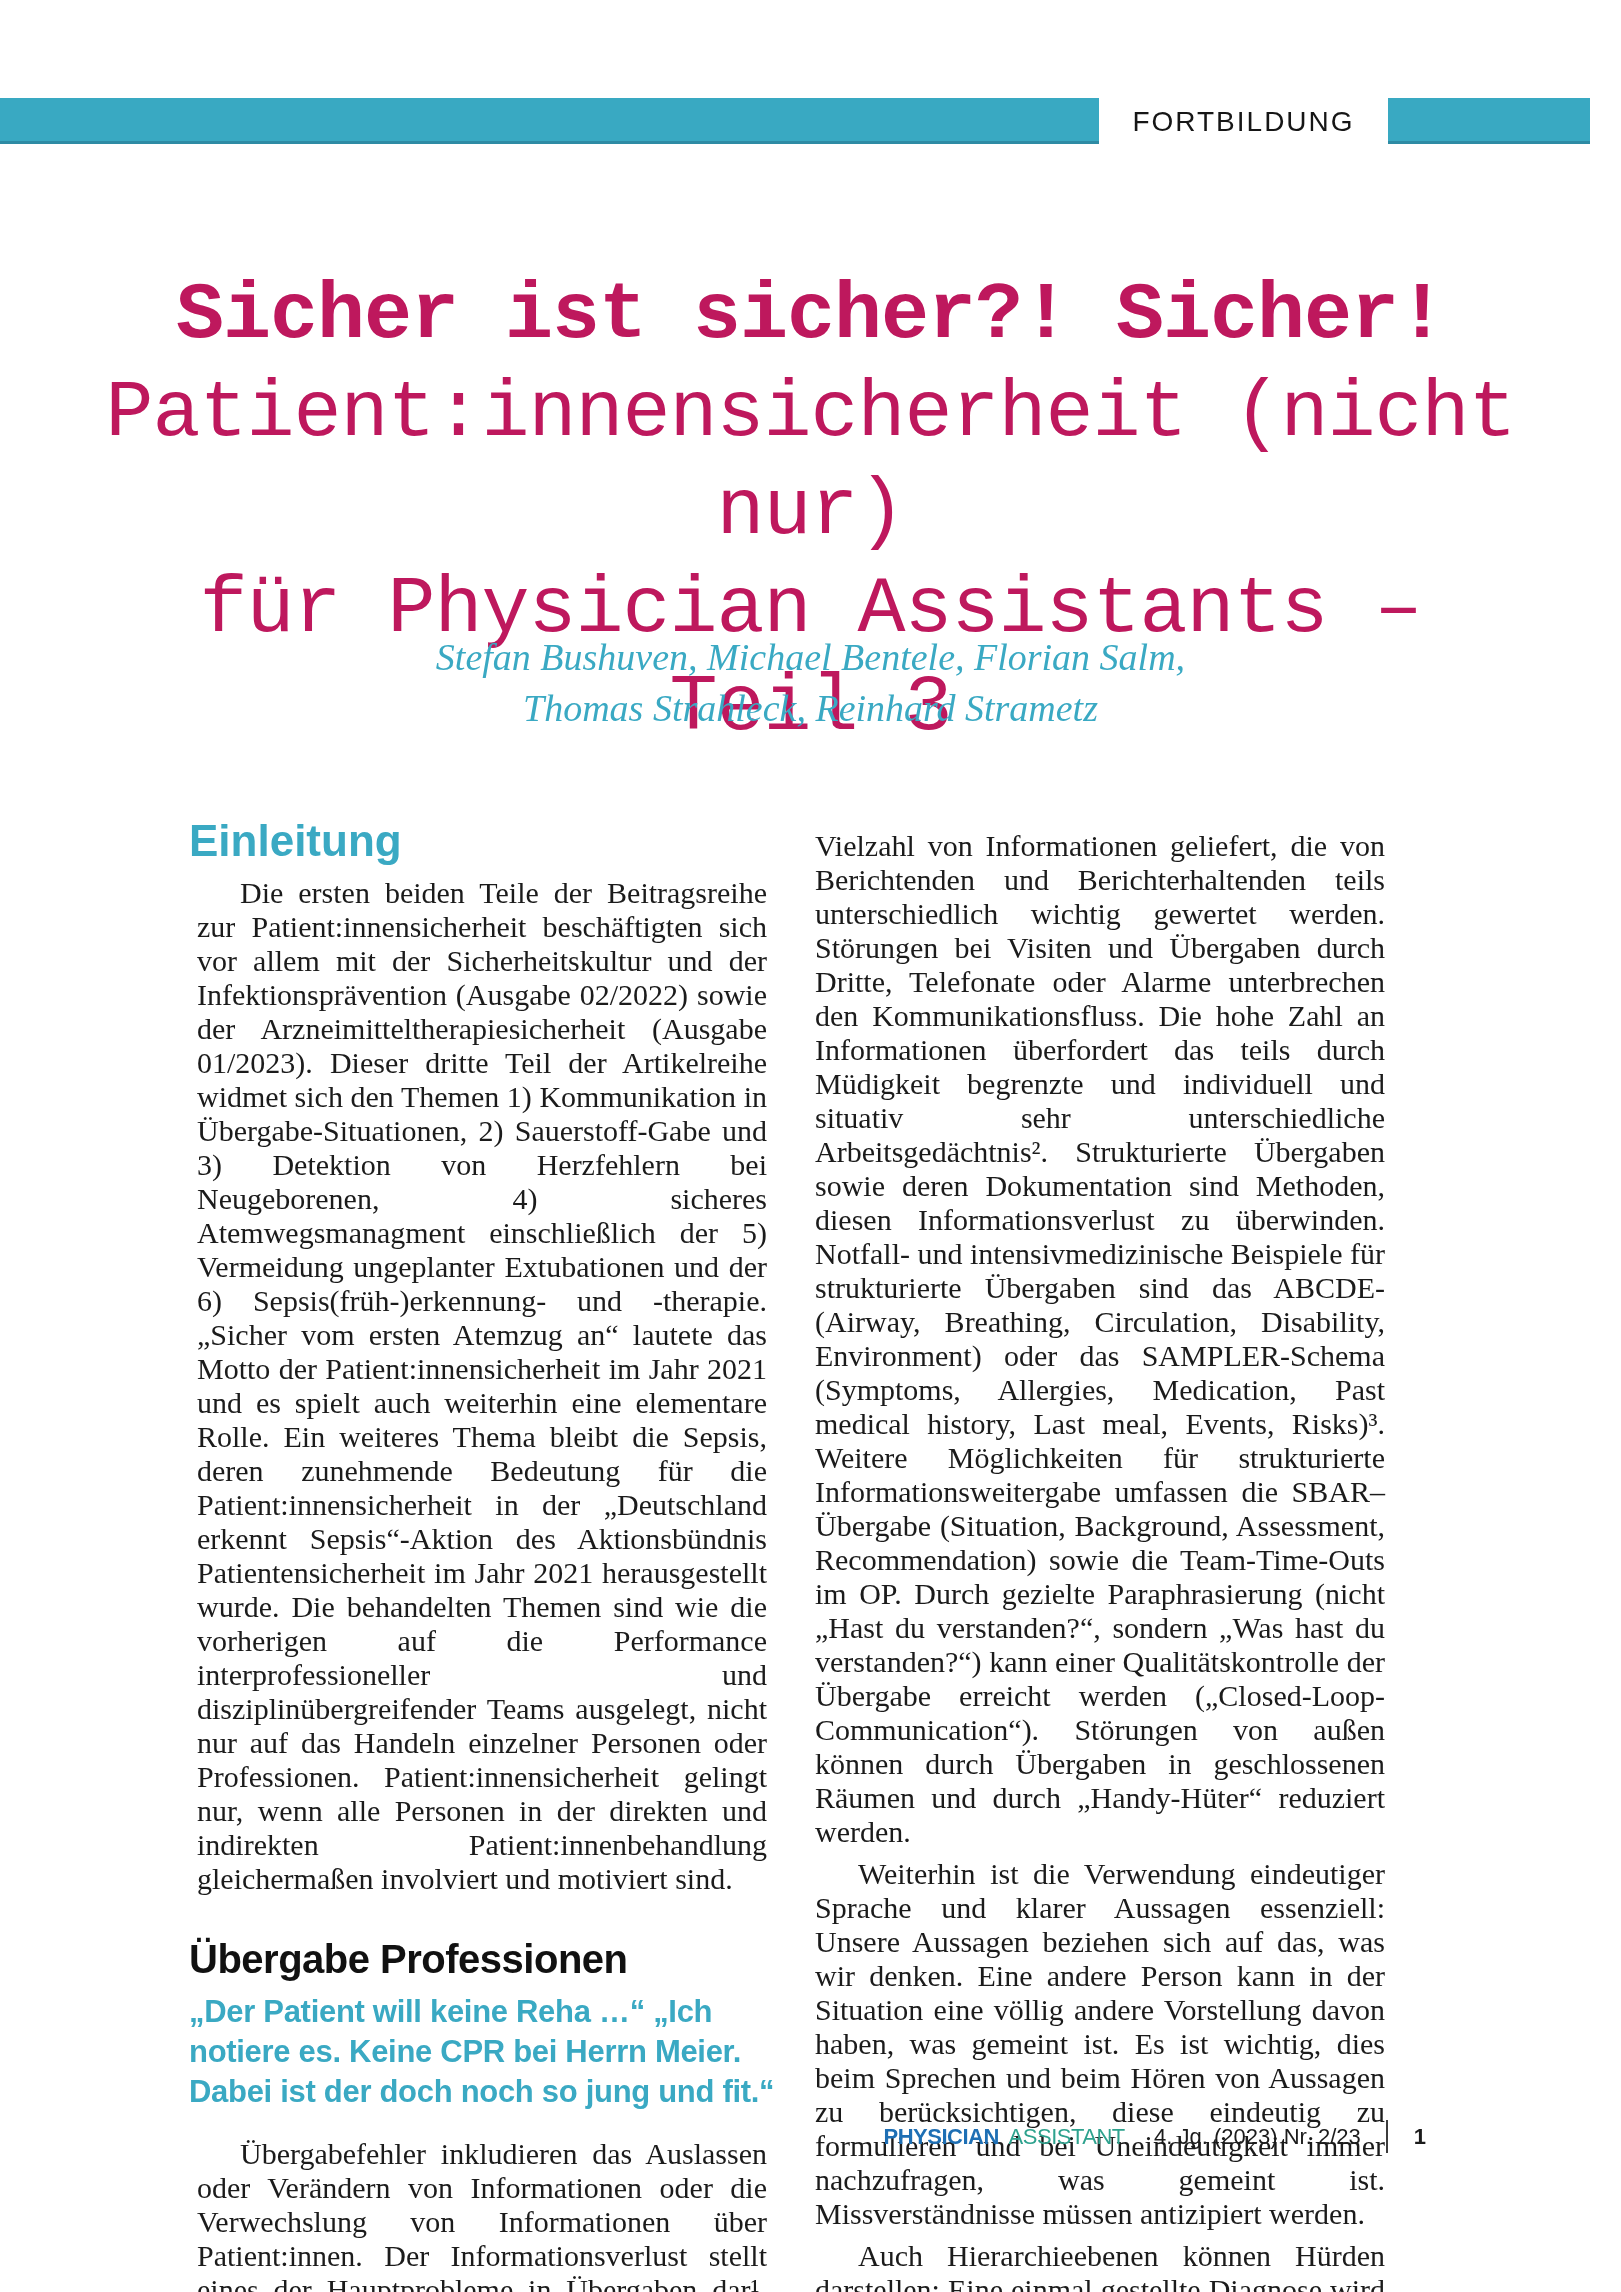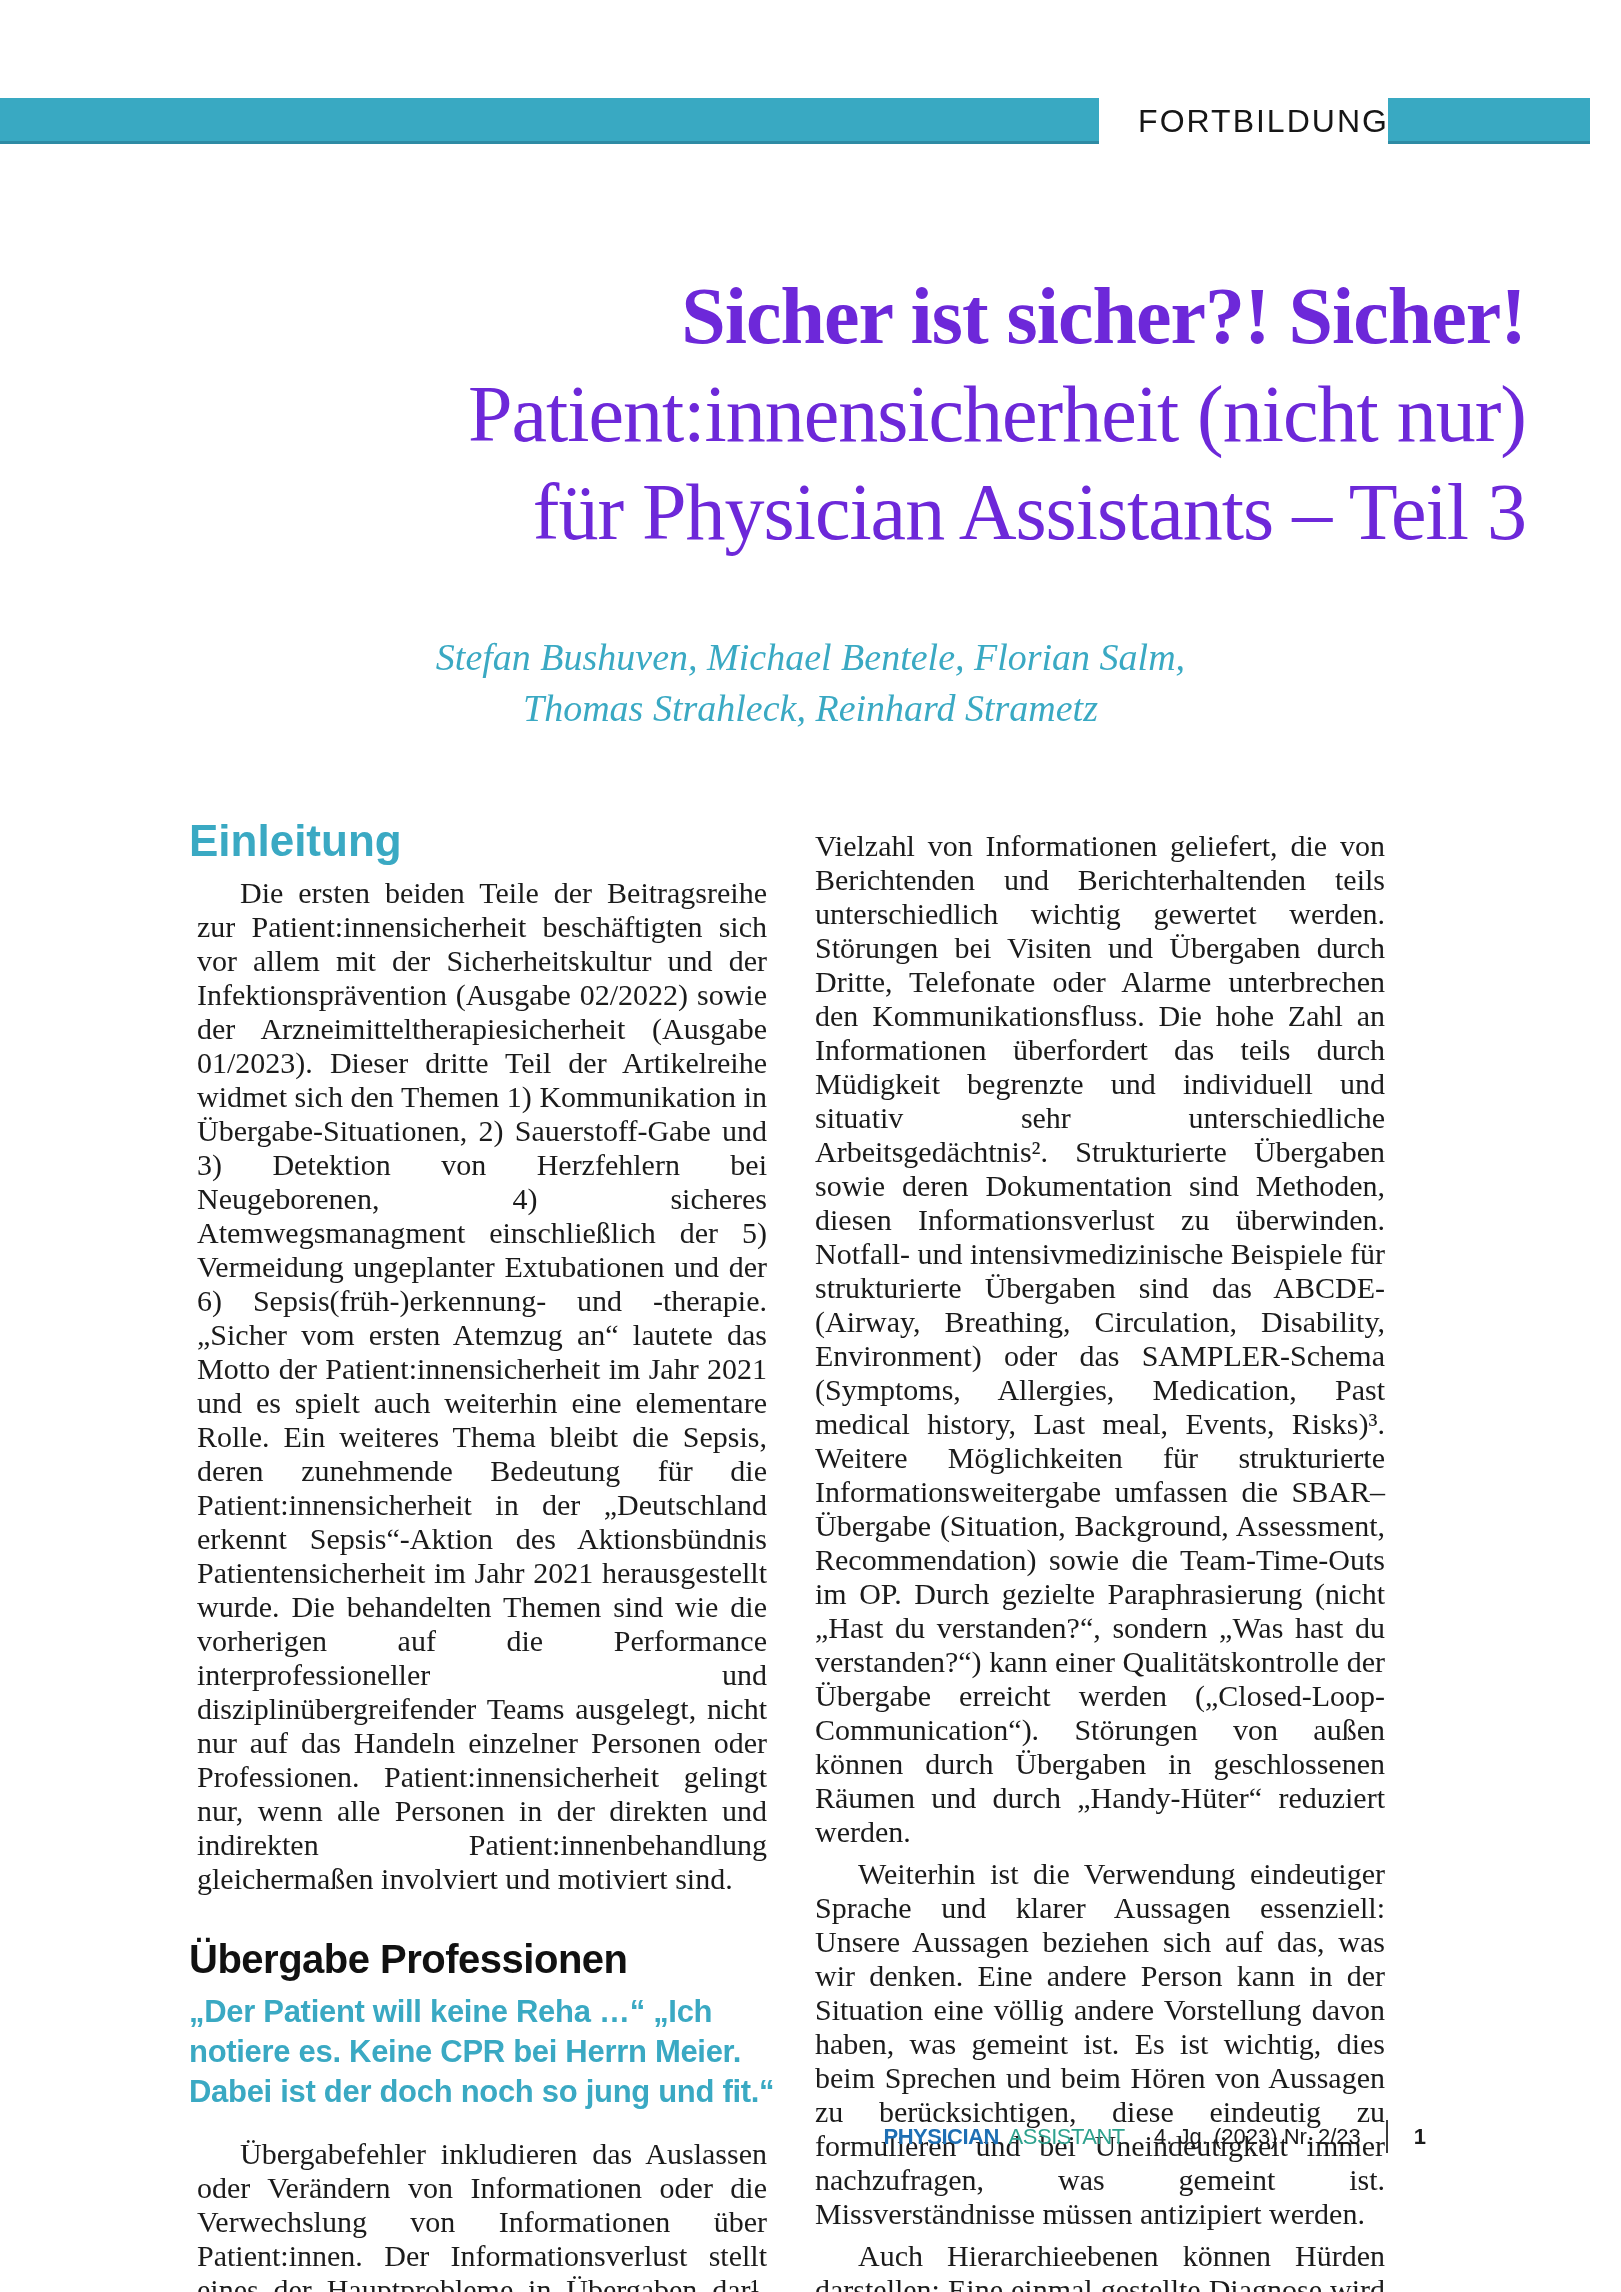--- a/index.html
+++ b/index.html
@@ -16,28 +16,28 @@
     position:absolute;top:98px;height:43px;
     background:#39a9c2;
     border-bottom:3.9px solid #2e8ba4;
   }
   .bar-left{left:0;width:1099px;}
   .bar-right{left:1388px;width:202px;}
   .masthead-label{
     position:absolute;top:98px;left:1099px;width:289px;height:47px;
     display:flex;align-items:center;justify-content:center;
     font-family:"Liberation Sans", sans-serif;
-    font-size:32px;font-weight:400;letter-spacing:2px;color:#161616;padding-left:20px;
+    font-size:28px;font-weight:400;letter-spacing:2px;color:#161616;
   }
   
   .title-block{
     position:absolute;top:267px;left:95px;width:1431px;
-    text-align:right;
-    font-family:Liberation Serif, serif;
-    color:#6d28d9;
+    text-align:center;
+    font-family:Liberation Mono, monospace;
+    color:#be185d;
     font-size:80px;line-height:98px;letter-spacing:-1px;
   }
   .title-line-1{font-weight:700;}
   .title-line-2,.title-line-3{font-weight:400;}
   .authors-block{
     position:absolute;top:632px;left:95px;width:1431px;
     text-align:center;
     font-family:Liberation Serif, serif;
     font-style:italic;
     color:#3aa9c3;

